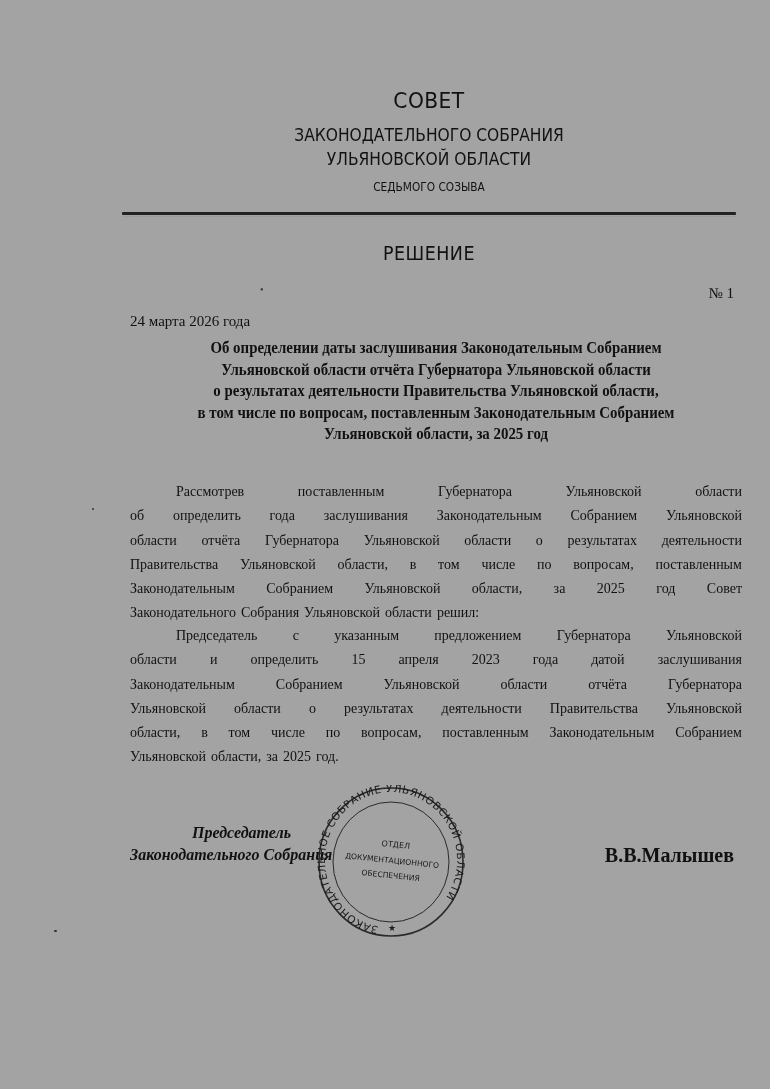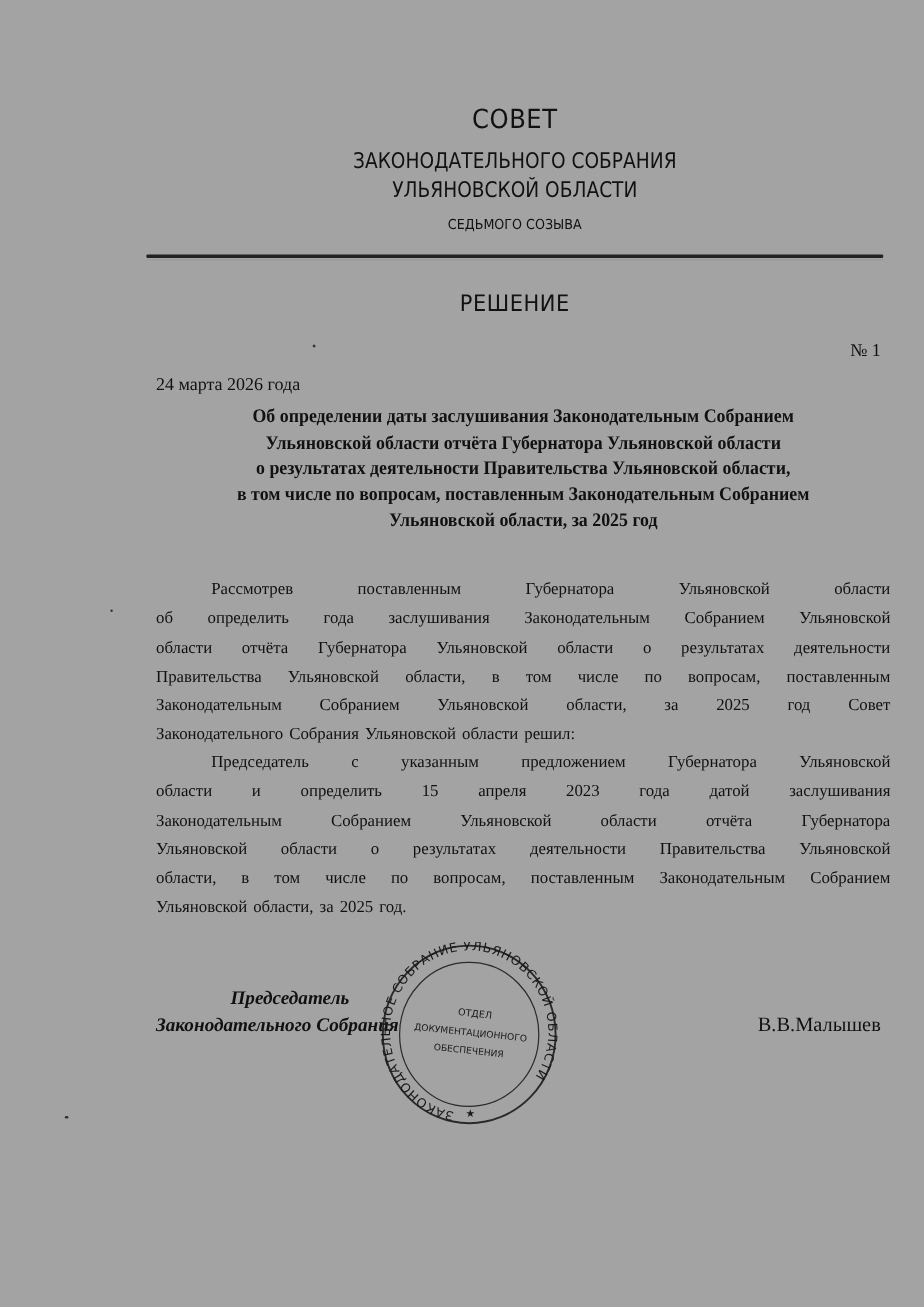--- a/index.html
+++ b/index.html
@@ -141,22 +141,22 @@
     font-weight: bold;
     font-size: 16px;
     line-height: 22px;
     font-style: italic;
   }
   .sig-title .l1 { padding-left: 62px; }
   .sig-name {
     position: absolute;
     right: 36px;
     top: 844px;
-    font-weight: normal;
-    font-size: 17px;
+    font-weight: bold;
+    font-size: 20px;
   }
   .stamp {
     position: absolute;
     left: 316px;
     top: 785px;
     width: 150px;
     height: 155px;
   }
   .speck {
     position: absolute;

